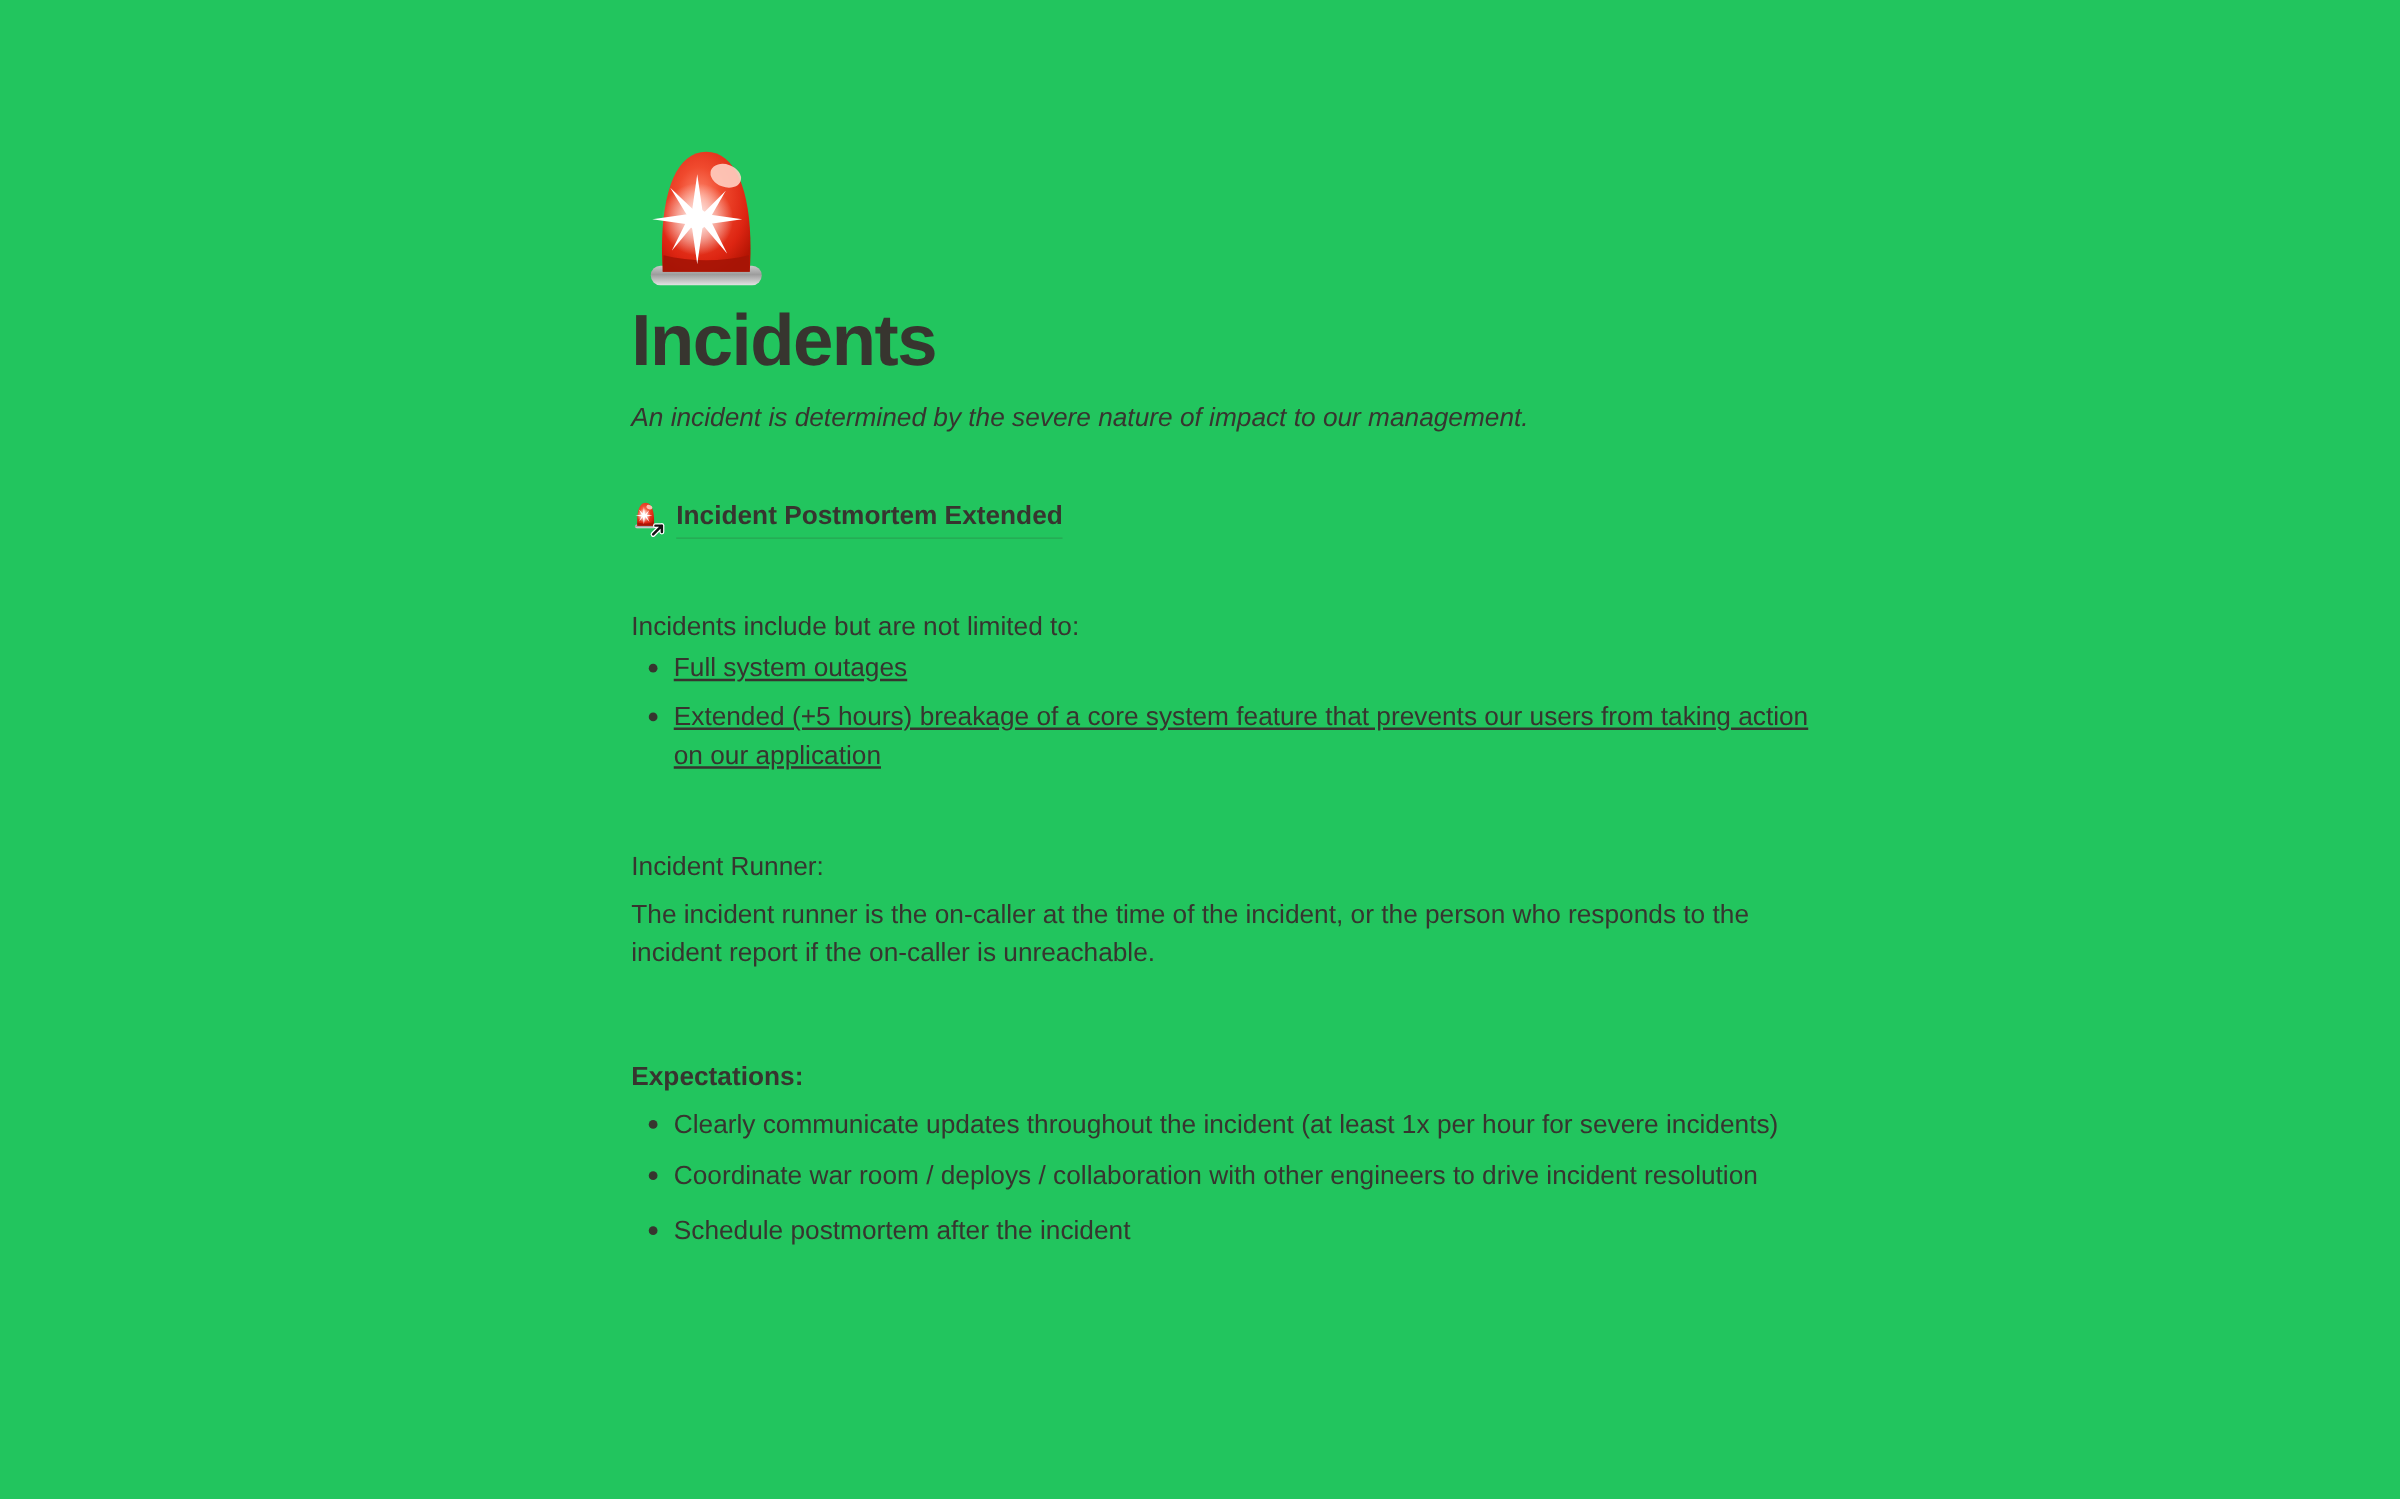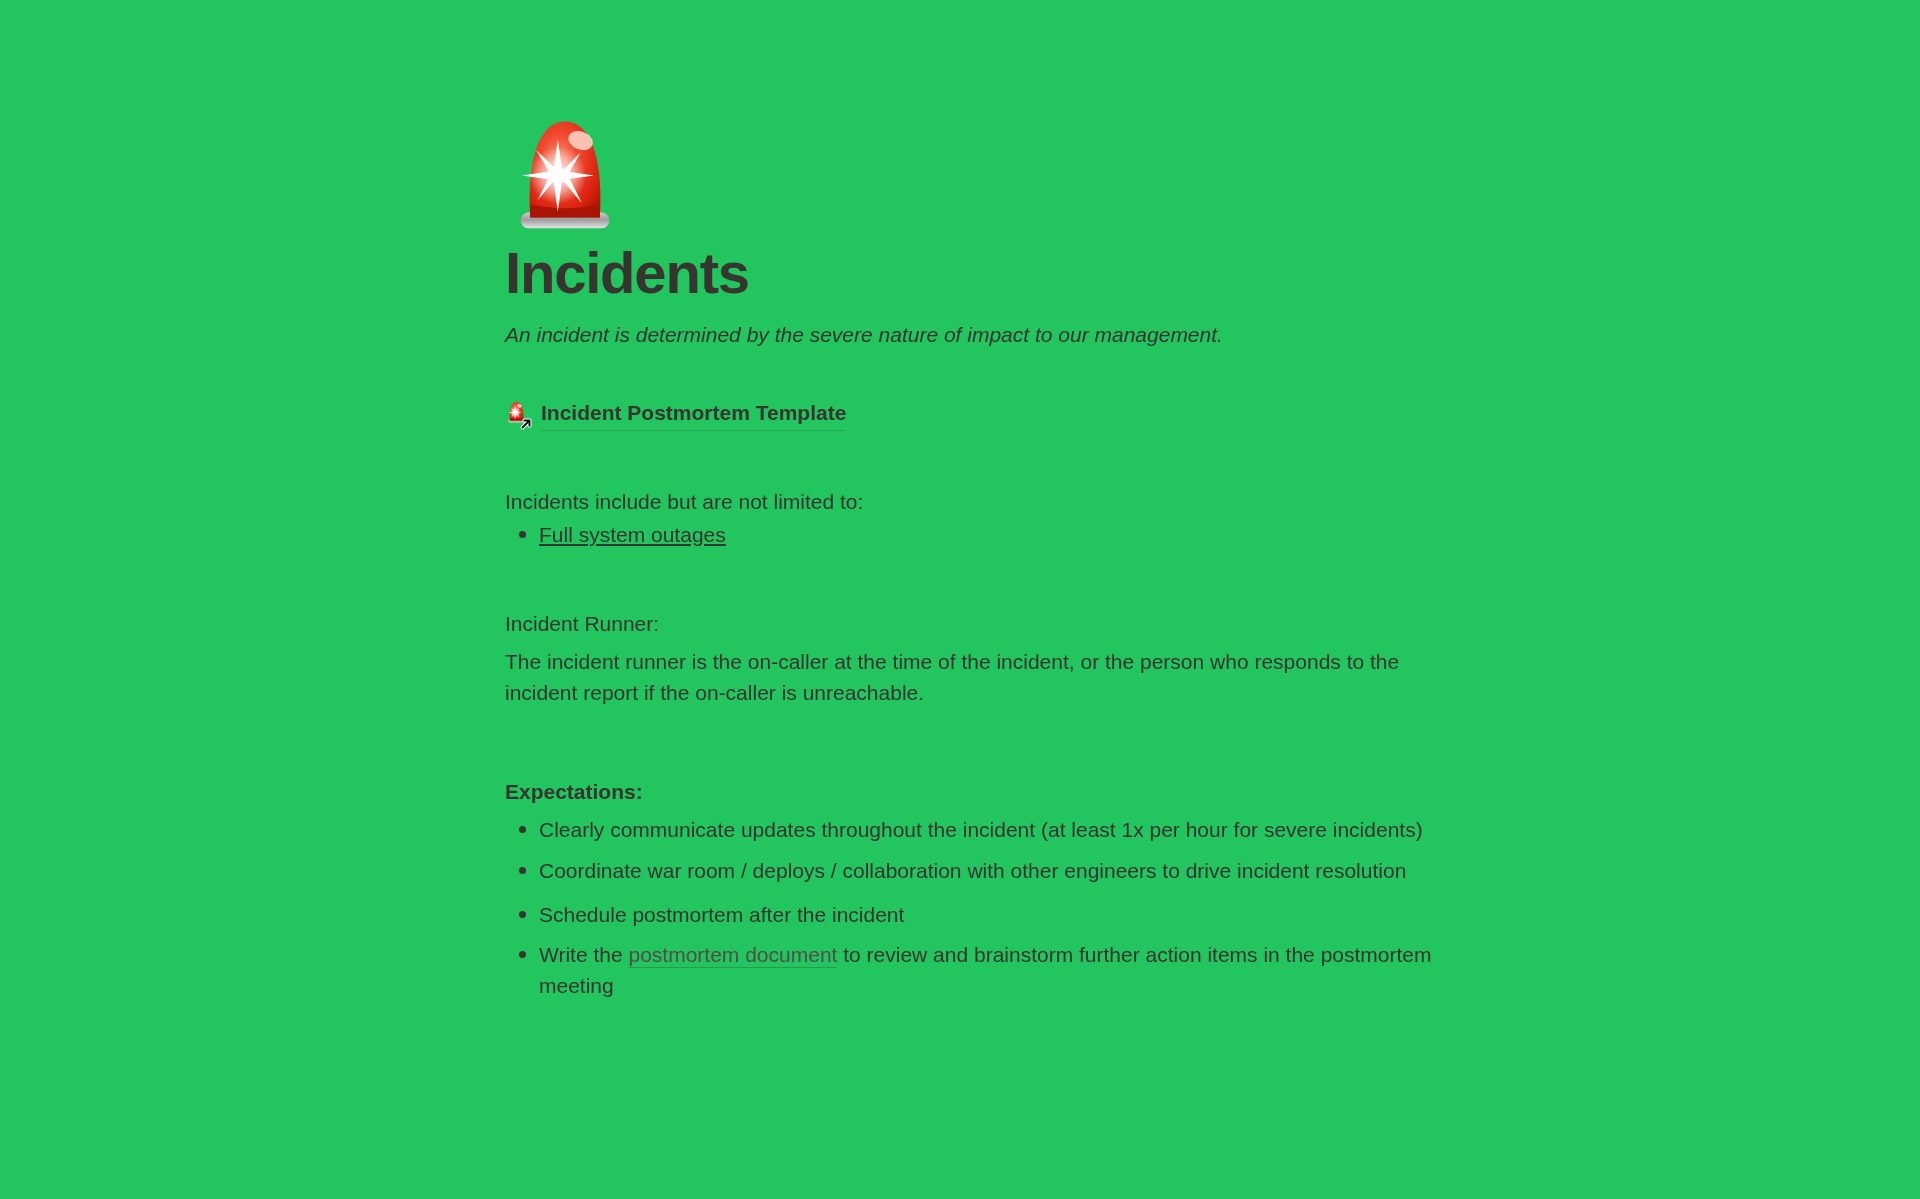--- a/index.html
+++ b/index.html
@@ -129,29 +129,33 @@
     <div class="link-row">
       <span class="page-link-icon">
         <svg class="siren-sm" viewBox="0 0 100 100">
             <use href="#siren"></use>
           </svg>
         <svg class="arrow-svg" viewBox="0 0 12 12">
           <path d="M3 9 L9 3 M4.6 3 H9 V7.4" stroke="#ffffff" stroke-width="3.4" fill="none" stroke-linecap="round" stroke-linejoin="round"></path>
           <path d="M3 9 L9 3 M4.6 3 H9 V7.4" stroke="#141414" stroke-width="1.7" fill="none" stroke-linecap="round" stroke-linejoin="round"></path>
         </svg>
       </span>
-      <span class="page-link-label">Incident Postmortem Template</span>
+      <span class="page-link-label">Incident Postmortem Extended</span>
     </div>
 
     <p class="para mt-para1">Incidents include but are not limited to:</p>
 
     <div class="list mt-ul1">
       <div class="li l1">
         <span class="dot"></span>
         <div class="li-text">Full system outages</div>
+      </div>
+      <div class="li l1">
+        <span class="dot"></span>
+        <div class="li-text">Extended (+5 hours) breakage of a core system feature that prevents our users from taking action on our application</div>
       </div>
     </div>
 
     <p class="para mt-runner-label">Incident Runner:</p>
     <p class="para mt-runner-para">The incident runner is the on-caller at the time of the incident, or the person who responds to the incident report if the on-caller is unreachable.</p>
 
     <p class="para mt-expect-label">Expectations:</p>
 
     <div class="list mt-ul2">
       <div class="li l1">
@@ -159,20 +163,16 @@
         <div class="li-text">Clearly communicate updates throughout the incident (at least 1x per hour for severe incidents)</div>
       </div>
       <div class="li l1 mt10">
         <span class="dot"></span>
         <div class="li-text">Coordinate war room / deploys / collaboration with other engineers to drive incident resolution</div>
       </div>
       <div class="li l1 mt13">
         <span class="dot"></span>
         <div class="li-text">Schedule postmortem after the incident</div>
       </div>
-      <div class="li l1 mt9">
-        <span class="dot"></span>
-        <div class="li-text"><span>Write the </span><a class="inline-link">postmortem document</a><span> to review and brainstorm further action items in the postmortem meeting</span></div>
-      </div>
     </div>
 
   </div>
 </div>
 
 </body></html>

